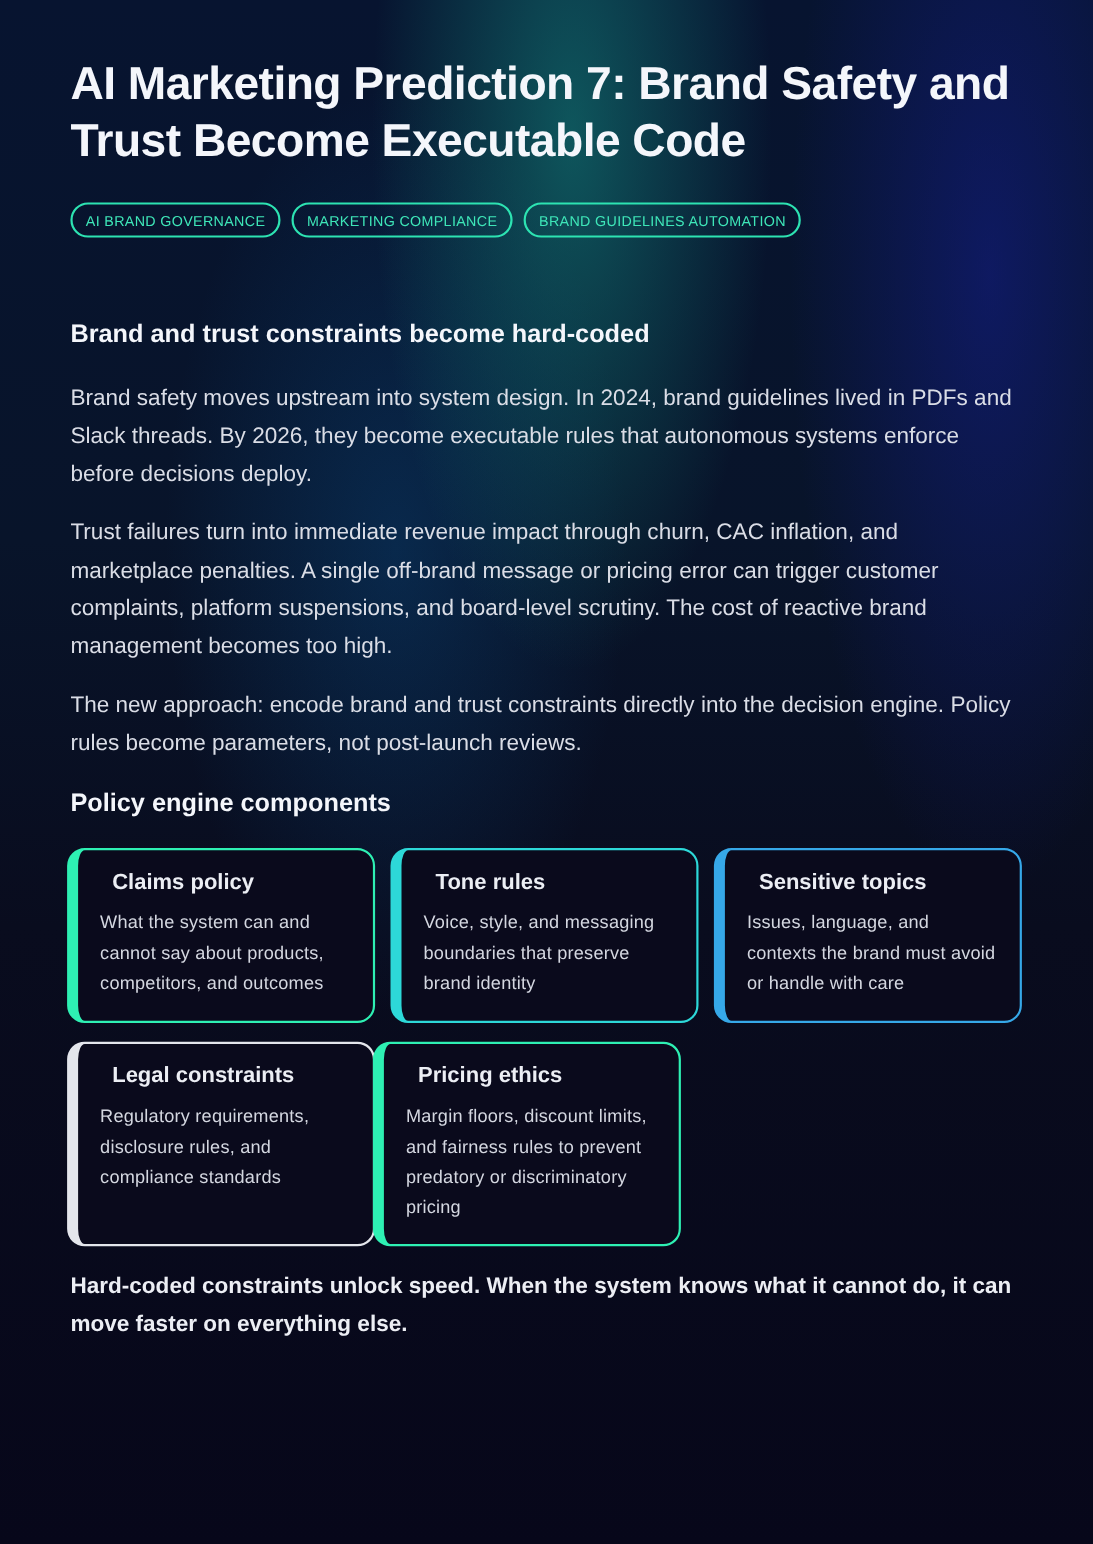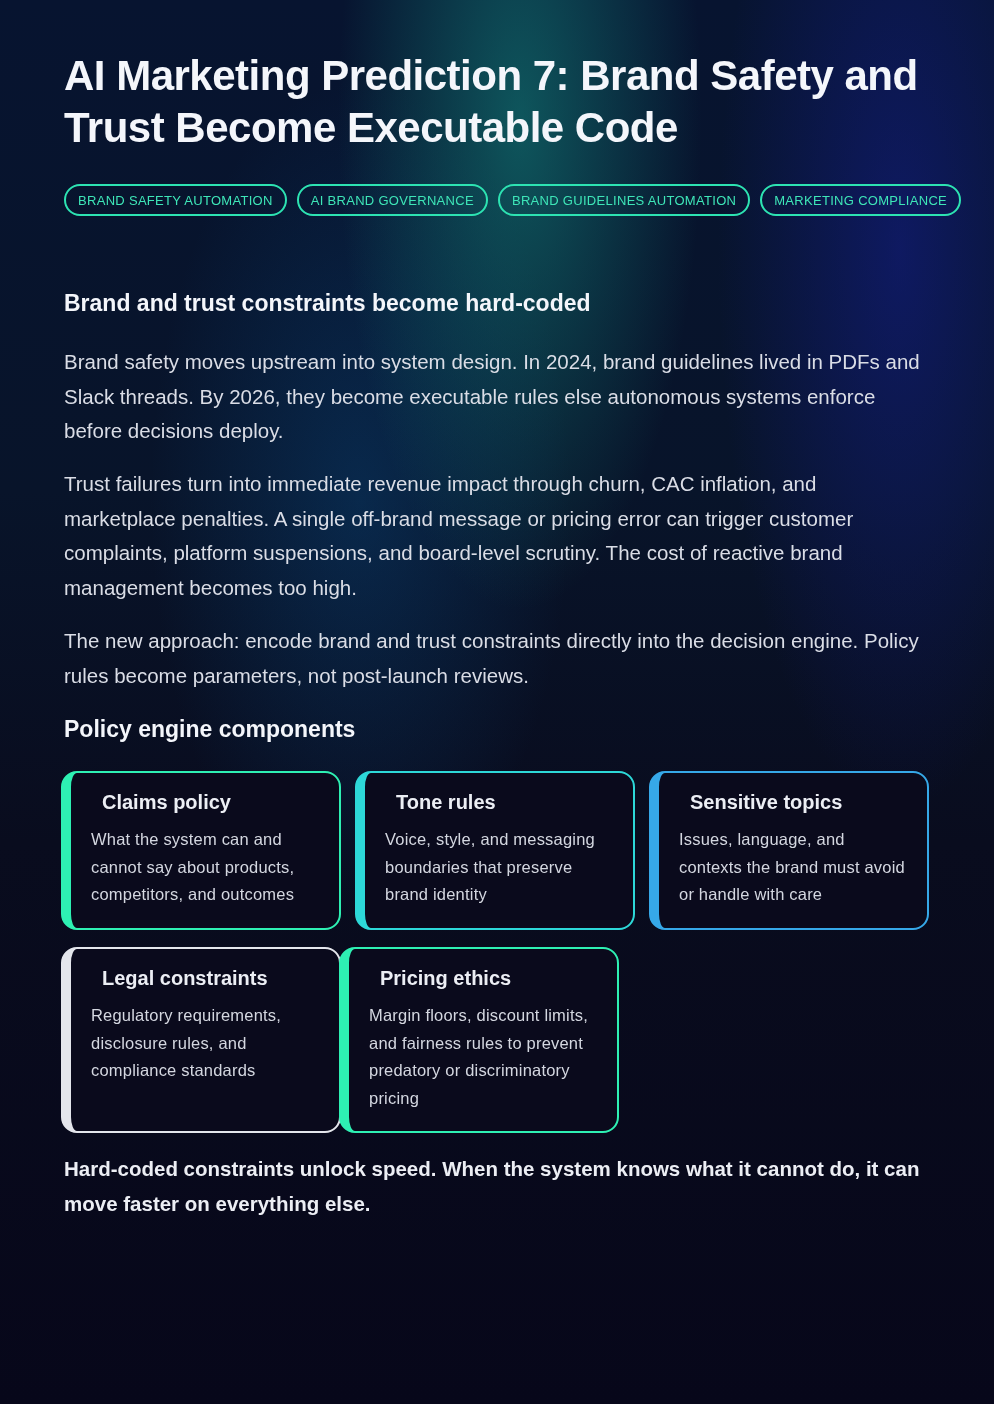--- a/index.html
+++ b/index.html
@@ -52,28 +52,27 @@
 </style>
 </head>
 <body>
 
 <div class="bg"></div>
 
 <div class="page">
   <h1>AI Marketing Prediction 7: Brand Safety and Trust Become Executable Code</h1>
 
   <div class="tags">
-    <span class="tag">BRAND SAFETY AUTOMATION</span>
     <span class="tag">AI BRAND GOVERNANCE</span>
+    <span class="tag">MARKETING COMPLIANCE</span>
     <span class="tag">BRAND GUIDELINES AUTOMATION</span>
-    <span class="tag">MARKETING COMPLIANCE</span>
   </div>
 
   <h2 class="h2a">Brand and trust constraints become hard-coded</h2>
-  <p class="body p1">Brand safety moves upstream into system design. In 2024, brand guidelines lived in PDFs and Slack threads. By 2026, they become executable rules else autonomous systems enforce before decisions deploy.</p>
+  <p class="body p1">Brand safety moves upstream into system design. In 2024, brand guidelines lived in PDFs and Slack threads. By 2026, they become executable rules that autonomous systems enforce before decisions deploy.</p>
   <p class="body p2">Trust failures turn into immediate revenue impact through churn, CAC inflation, and marketplace penalties. A single off-brand message or pricing error can trigger customer complaints, platform suspensions, and board-level scrutiny. The cost of reactive brand management becomes too high.</p>
   <p class="body p3">The new approach: encode brand and trust constraints directly into the decision engine. Policy rules become parameters, not post-launch reviews.</p>
 
   <h2 class="h2b">Policy engine components</h2>
 
   <div class="card c1">
     <div class="ct">Claims policy</div>
     <div class="cd">What the system can and cannot say about products, competitors, and outcomes</div>
   </div>
   <div class="card c2">

